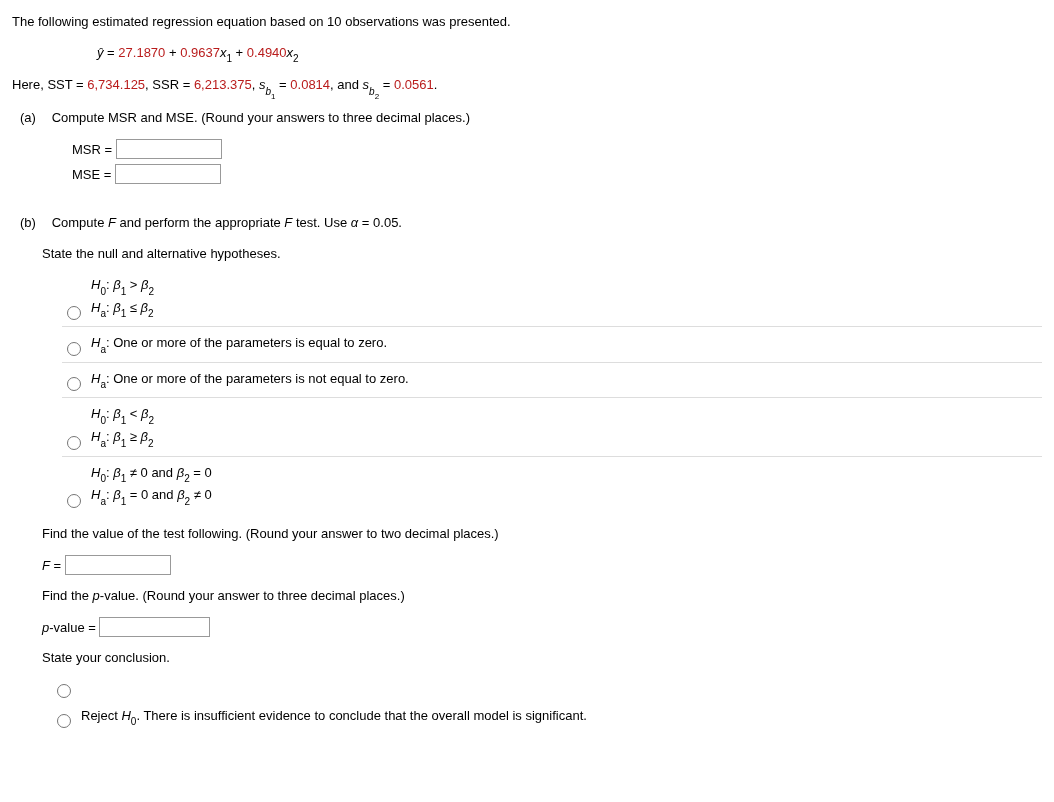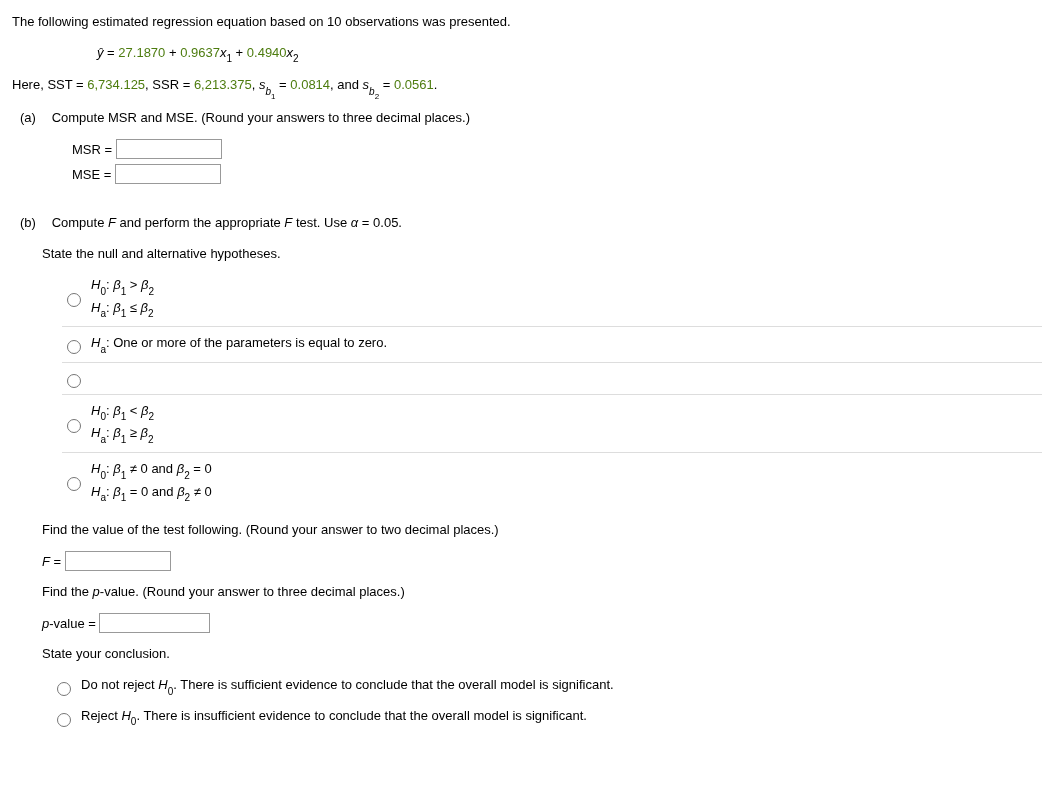--- a/index.html
+++ b/index.html
@@ -5,38 +5,38 @@
     body {
       font-family: Verdana, Arial, sans-serif;
       font-size: 13px;
       color: #000;
       margin: 0;
       padding: 12px;
       line-height: 1.6;
       width: 1054px;
       box-sizing: border-box;
     }
-    .val-red { color: #4d7c0f; }
+    .val-red { color: #b91c1c; }
     .ital { font-style: italic; }
     .indent1 { margin-left: 30px; }
     .indent2 { margin-left: 60px; }
     .block { margin-top: 10px; margin-bottom: 10px; }
     .sub { font-size: 10px; vertical-align: sub; position: relative; top: 2px; }
     input[type="text"] {
       border: 1px solid #999;
       height: 18px;
       background: #fff;
       padding: 0 2px;
     }
     .input-small { width: 100px; }
     .input-med { width: 105px; }
     .radio-group { margin-left: 50px; margin-top: 8px; }
     .radio-item {
       display: flex;
-      align-items: center;
+      align-items: flex-end;
       margin-bottom: 6px;
       padding-bottom: 2px;
     }
     .radio-item input[type="radio"] {
       margin-top: 5px;
       margin-right: 10px;
       width: 14px;
       height: 14px;
     }
     .radio-hyp-item {
@@ -94,20 +94,21 @@
   <div class="radio-item radio-hyp-item">
     <input type="radio" name="hyp" style="">
     <div>
       <div><span class="ital">H</span><span class="sub">a</span><span>: One or more of the parameters is equal to zero.</span></div>
     </div>
   </div>
 
   <div class="radio-item radio-hyp-item">
     <input type="radio" name="hyp" style="">
     <div>
+      <div><span class="ital">H</span><span class="sub">a</span><span>: One or more of the parameters is not equal to zero.</span></div>
     </div>
   </div>
 
   <div class="radio-item radio-hyp-item">
     <input type="radio" name="hyp" style="">
     <div>
       <div><span class="ital">H</span><span class="sub">0</span><span>: </span><span class="ital">β</span><span class="sub">1</span><span> &lt; </span><span class="ital">β</span><span class="sub">2</span></div>
       <div><span class="ital">H</span><span class="sub">a</span><span>: </span><span class="ital">β</span><span class="sub">1</span><span> ≥ </span><span class="ital">β</span><span class="sub">2</span></div>
     </div>
   </div>
@@ -133,20 +134,19 @@
 <div class="indent1">
   <span class="ital">p</span><span>-value = </span>
   <input type="text" class="input-med" style="">
 </div>
 
 <div class="indent1 block">State your conclusion.</div>
 
 <div class="radio-group" style="margin-left:40px;">
   <div class="radio-item">
     <input type="radio" name="conc" style="">
-    <div><span>Do not reject </span><span class="ital">H</span><span class="sub">0</span><span>. There is sufficient evidence to conclude that the overall model is significant.</span></div>
   </div>
   <div class="radio-item">
     <input type="radio" name="conc" style="">
     <div><span>Reject </span><span class="ital">H</span><span class="sub">0</span><span>. There is insufficient evidence to conclude that the overall model is significant.</span></div>
   </div>
 
 </div>
 
 </body></html>

